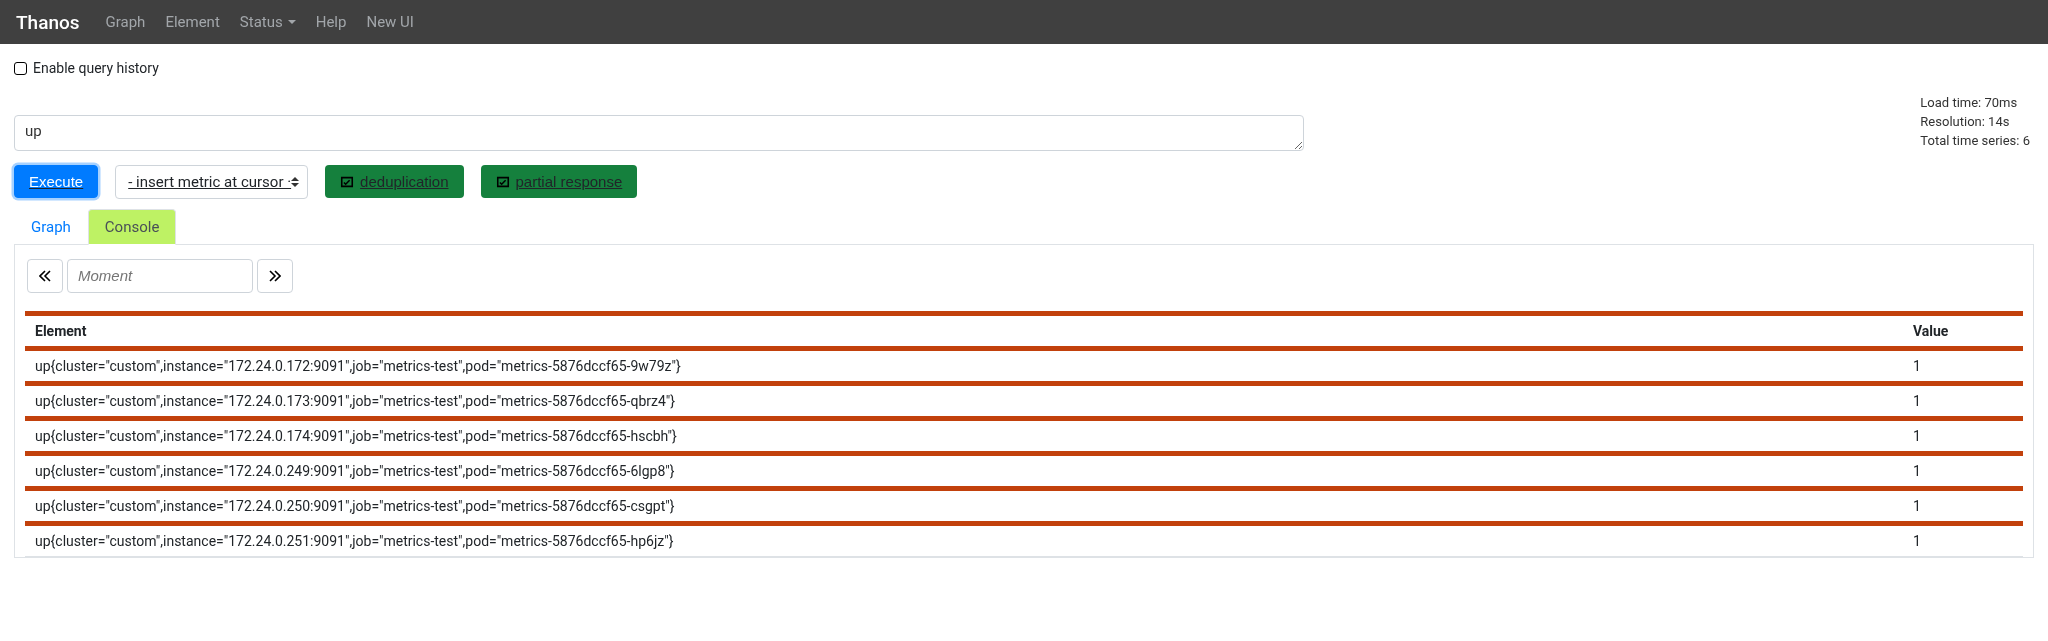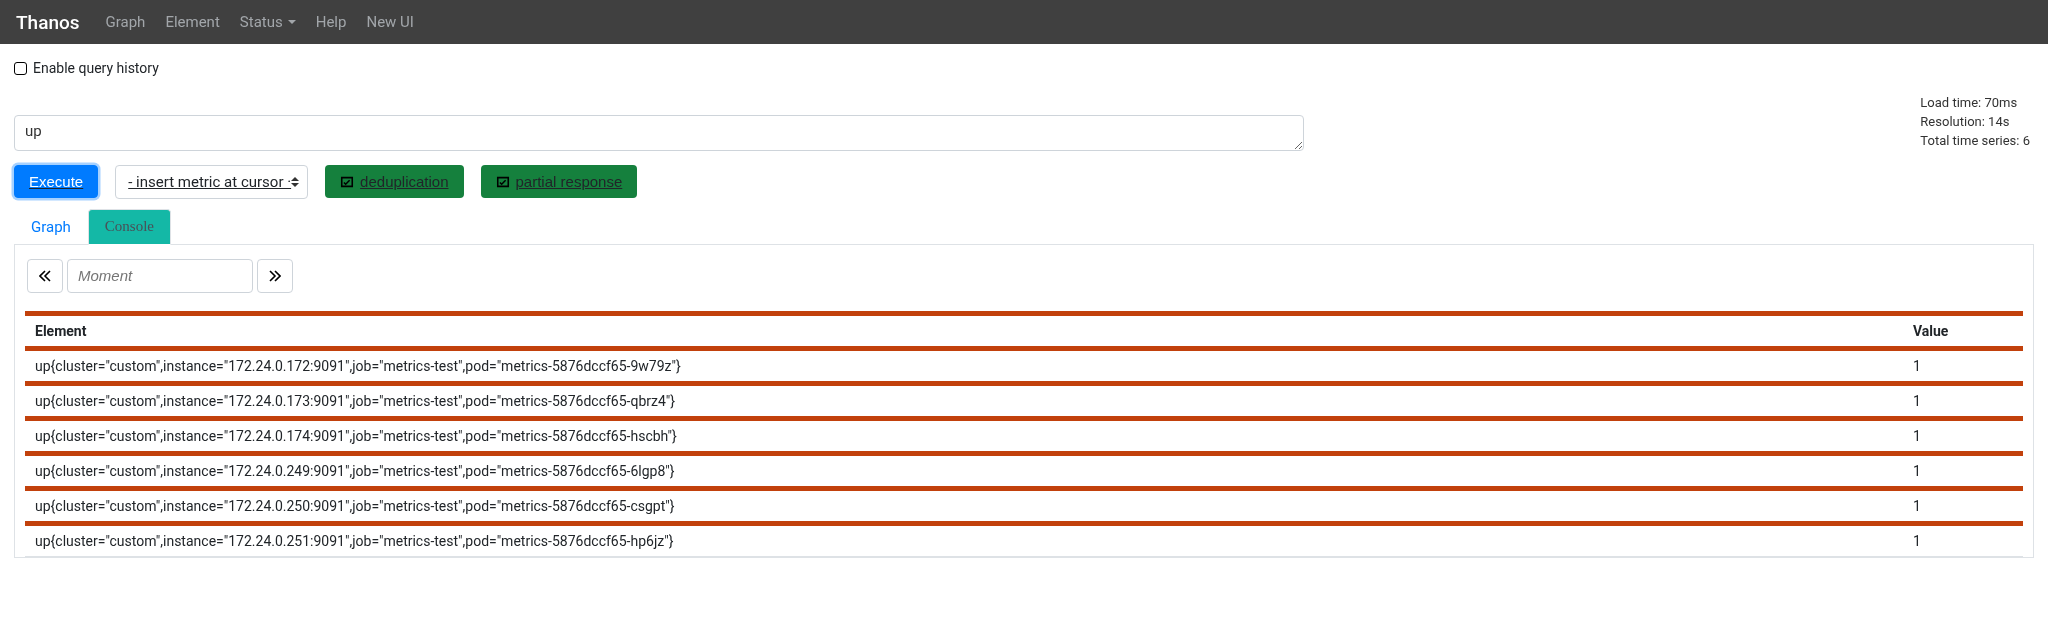--- a/index.html
+++ b/index.html
@@ -158,23 +158,22 @@
       font-size: 15px;
       cursor: pointer;
       border: 1px solid transparent;
       border-top-left-radius: 4px;
       border-top-right-radius: 4px;
       margin-bottom: -1px;
     }
     .tab.inactive { color: #007bff; }
     .tab.active {
       border-color: #dee2e6 #dee2e6 #fff;
-      background: #14b8a6;
+      background: #bef264;
       color: #495057;
-      font-family: Liberation Serif, serif;
     }
     .tab-content {
       border: 1px solid #dee2e6;
       border-top: none;
       padding: 14px 10px 0 10px;
     }
     .moment-row {
       display: flex;
       gap: 4px;
       margin-bottom: 18px;

